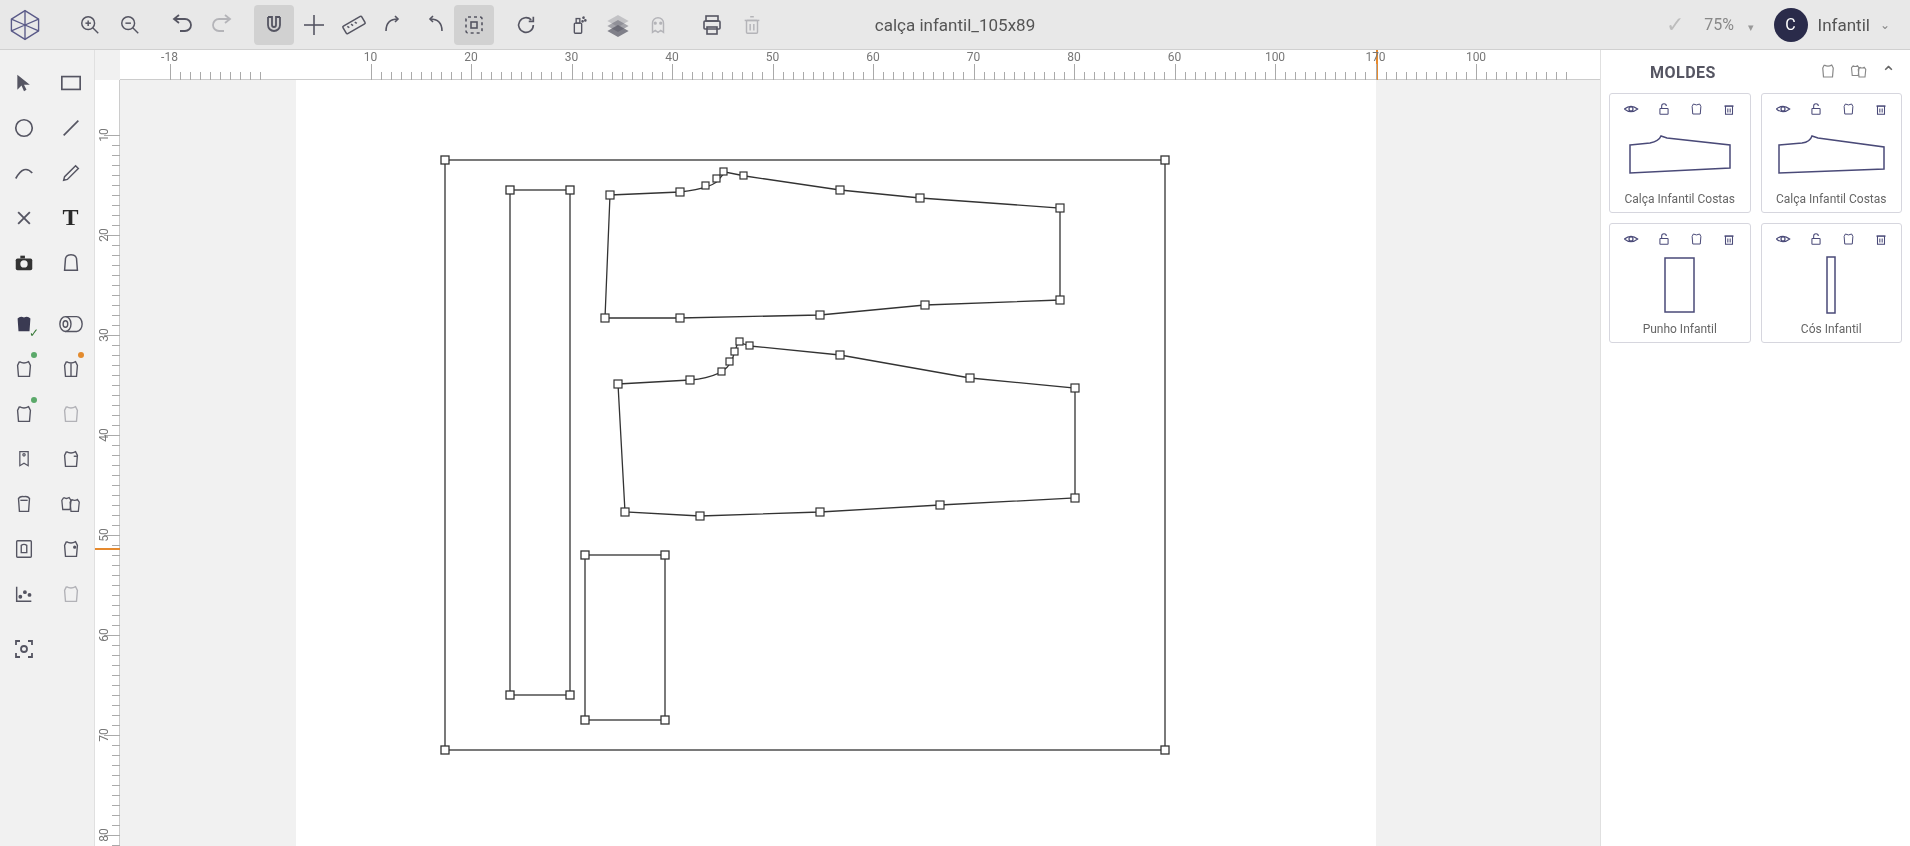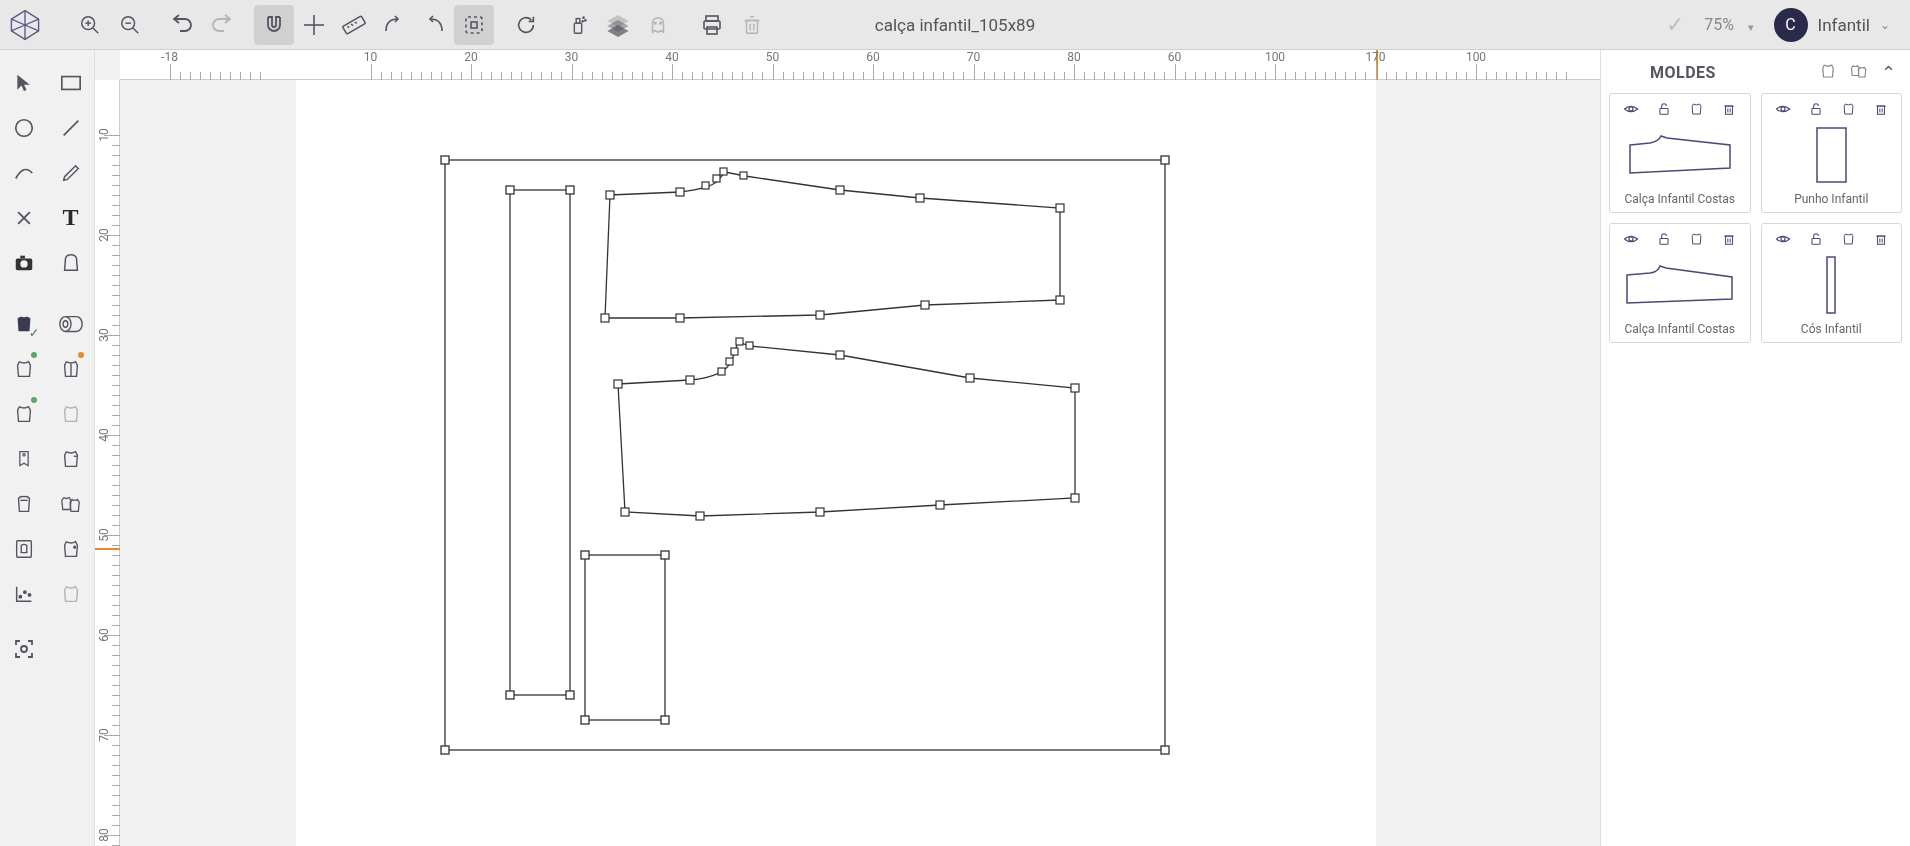--- a/index.html
+++ b/index.html
@@ -768,61 +768,61 @@
             <span>
                 <svg width="14" height="16" viewBox="0 0 24 24" fill="none" stroke="#4a4a78" stroke-width="1.8">
                   <rect x="6" y="7" width="12" height="14"></rect>
                   <line x1="4" y1="7" x2="20" y2="7"></line>
                   <line x1="10" y1="11" x2="10" y2="18"></line>
                   <line x1="14" y1="11" x2="14" y2="18"></line>
                 </svg>
               </span>
           </div>
           <div class="mold-preview">
+              <svg width="115" height="45" viewBox="0 0 115 45" fill="none" stroke="#4a4a78" stroke-width="1.5">
+                <path d="M5 12 L28 10 Q36 9 38 3 L44 5 L110 14 L110 36 L5 40 Z"></path>
+              </svg>
+            </div>
+          <div class="mold-label">Calça Infantil Costas</div>
+        </div>
+
+        <div class="mold-card">
+          <div class="mold-icons">
+            <span>
+                <svg width="16" height="16" viewBox="0 0 24 24" fill="none" stroke="#4a4a78" stroke-width="1.8">
+                  <path d="M2 12 Q12 4 22 12 Q12 20 2 12"></path>
+                  <circle cx="12" cy="12" r="3"></circle>
+                </svg>
+              </span>
+            <span>
+                <svg width="14" height="16" viewBox="0 0 24 24" fill="none" stroke="#4a4a78" stroke-width="1.8">
+                  <rect x="5" y="11" width="14" height="10" rx="1"></rect>
+                  <path d="M8 11 V7 a4 4 0 0 1 8 0"></path>
+                </svg>
+              </span>
+            <span>
+                <svg width="15" height="16" viewBox="0 0 24 24" fill="none" stroke="#4a4a78" stroke-width="1.6">
+                  <path d="M7 4 L5 8 L6 20 H18 L19 8 L17 4 Q12 7 7 4"></path>
+                </svg>
+              </span>
+            <span>
+                <svg width="14" height="16" viewBox="0 0 24 24" fill="none" stroke="#4a4a78" stroke-width="1.8">
+                  <rect x="6" y="7" width="12" height="14"></rect>
+                  <line x1="4" y1="7" x2="20" y2="7"></line>
+                  <line x1="10" y1="11" x2="10" y2="18"></line>
+                  <line x1="14" y1="11" x2="14" y2="18"></line>
+                </svg>
+              </span>
+          </div>
+          <div class="mold-preview">
               <svg width="35" height="60" viewBox="0 0 35 60" fill="none" stroke="#4a4a78" stroke-width="1.5">
                 <rect x="3" y="3" width="29" height="54"></rect>
               </svg>
             </div>
           <div class="mold-label">Punho Infantil</div>
-        </div>
-
-        <div class="mold-card">
-          <div class="mold-icons">
-            <span>
-                <svg width="16" height="16" viewBox="0 0 24 24" fill="none" stroke="#4a4a78" stroke-width="1.8">
-                  <path d="M2 12 Q12 4 22 12 Q12 20 2 12"></path>
-                  <circle cx="12" cy="12" r="3"></circle>
-                </svg>
-              </span>
-            <span>
-                <svg width="14" height="16" viewBox="0 0 24 24" fill="none" stroke="#4a4a78" stroke-width="1.8">
-                  <rect x="5" y="11" width="14" height="10" rx="1"></rect>
-                  <path d="M8 11 V7 a4 4 0 0 1 8 0"></path>
-                </svg>
-              </span>
-            <span>
-                <svg width="15" height="16" viewBox="0 0 24 24" fill="none" stroke="#4a4a78" stroke-width="1.6">
-                  <path d="M7 4 L5 8 L6 20 H18 L19 8 L17 4 Q12 7 7 4"></path>
-                </svg>
-              </span>
-            <span>
-                <svg width="14" height="16" viewBox="0 0 24 24" fill="none" stroke="#4a4a78" stroke-width="1.8">
-                  <rect x="6" y="7" width="12" height="14"></rect>
-                  <line x1="4" y1="7" x2="20" y2="7"></line>
-                  <line x1="10" y1="11" x2="10" y2="18"></line>
-                  <line x1="14" y1="11" x2="14" y2="18"></line>
-                </svg>
-              </span>
-          </div>
-          <div class="mold-preview">
-              <svg width="115" height="45" viewBox="0 0 115 45" fill="none" stroke="#4a4a78" stroke-width="1.5">
-                <path d="M5 12 L28 10 Q36 9 38 3 L44 5 L110 14 L110 36 L5 40 Z"></path>
-              </svg>
-            </div>
-          <div class="mold-label">Calça Infantil Costas</div>
         </div>
 
         <div class="mold-card">
           <div class="mold-icons">
             <span>
                 <svg width="16" height="16" viewBox="0 0 24 24" fill="none" stroke="#4a4a78" stroke-width="1.8">
                   <path d="M2 12 Q12 4 22 12 Q12 20 2 12"></path>
                   <circle cx="12" cy="12" r="3"></circle>
                 </svg>
               </span>

